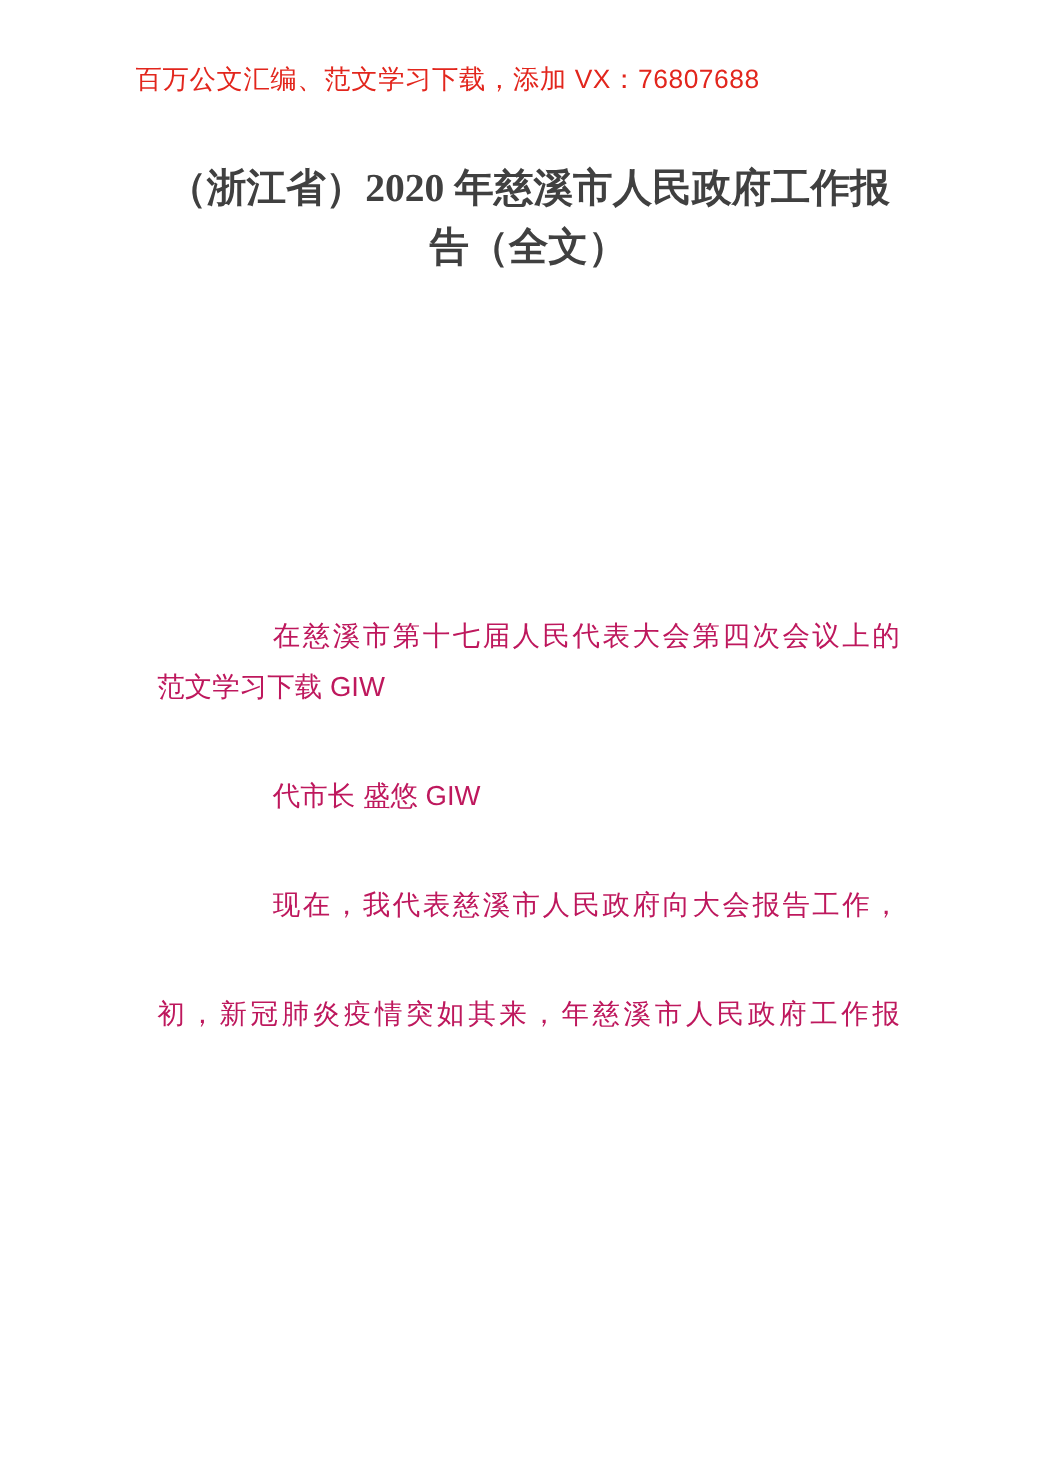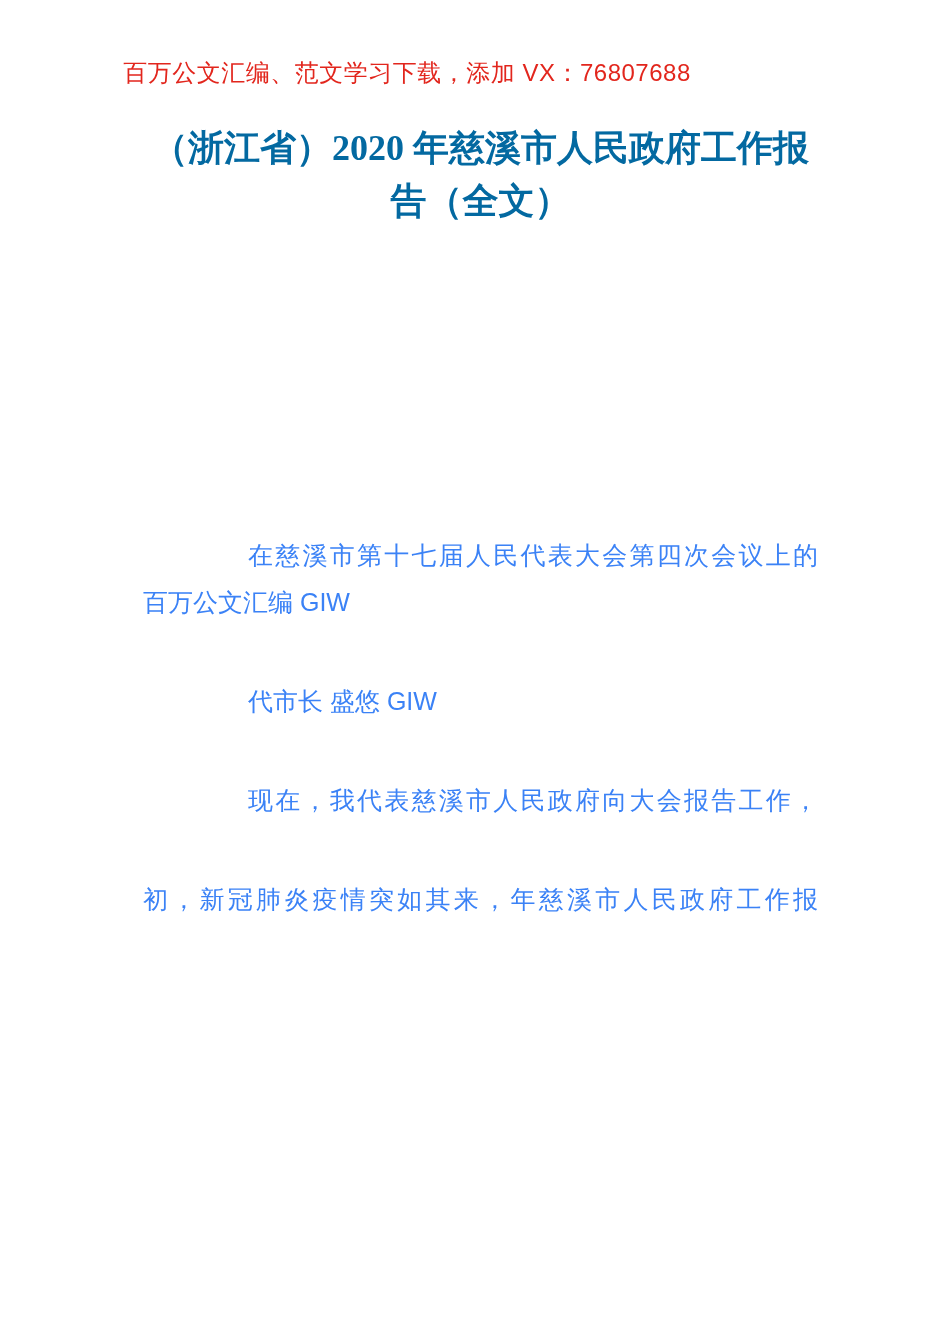--- a/index.html
+++ b/index.html
@@ -26,36 +26,36 @@
     font-size: 24px;
     line-height: 30px;
     color: #e2261d;
     letter-spacing: 0.5px;
   }
   .content {
     width: 675px;
     margin-left: 143px;
   }
   .doc-title {
-    margin-top: 34px;
+    margin-top: 57px;
     font-family: "Liberation Serif", "DejaVu Serif", serif;
     font-weight: 700;
     font-size: 36px;
     line-height: 53px;
     text-align: center;
-    color: #0369a1;
+    color: #404040;
   }
   .spacer {
     height: 304px;
   }
   .para {
     font-size: 25px;
     line-height: 47px;
     margin: 0 0 52px 0;
-    color: #3b82f6;
+    color: #be185d;
   }
   .para.extra-gap {
     margin-top: 10px;
   }
   .line {
     white-space: nowrap;
   }
   .line.indent {
     padding-left: 105px;
     white-space: normal;
@@ -78,21 +78,21 @@
 
     <div class="doc-title">
       <div class="title-line">（浙江省）2020 年慈溪市人民政府工作报</div>
       <div class="title-line">告（全文）</div>
     </div>
 
     <div class="spacer"></div>
 
     <div class="para">
       <div class="line indent fill">在慈溪市第十七届人民代表大会第四次会议上的</div>
-      <div class="line">百万公文汇编 GIW</div>
+      <div class="line">范文学习下载 GIW</div>
     </div>
 
     <div class="para">
       <div class="line indent">代市长 盛悠 GIW</div>
     </div>
 
 
     <div class="para">
       <div class="line indent fill">现在，我代表慈溪市人民政府向大会报告工作，</div>
     </div>

